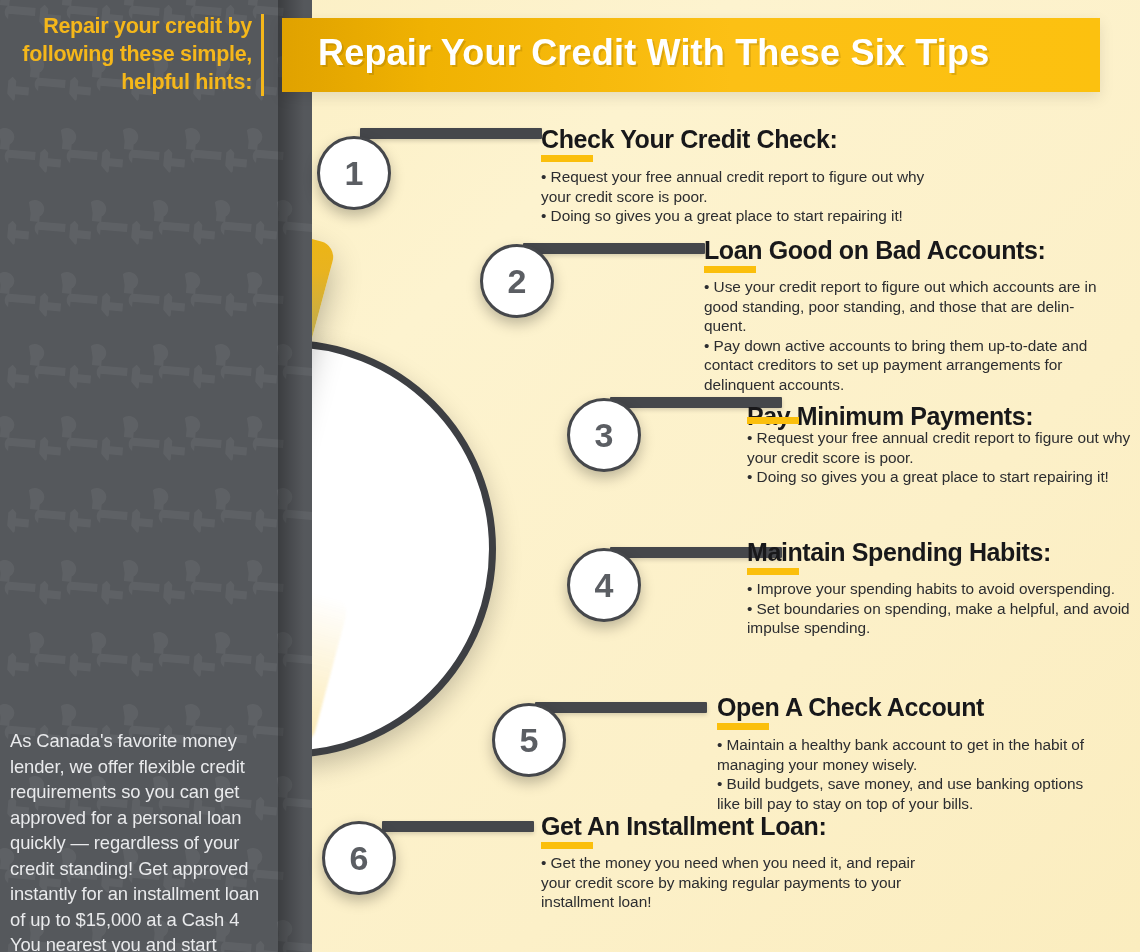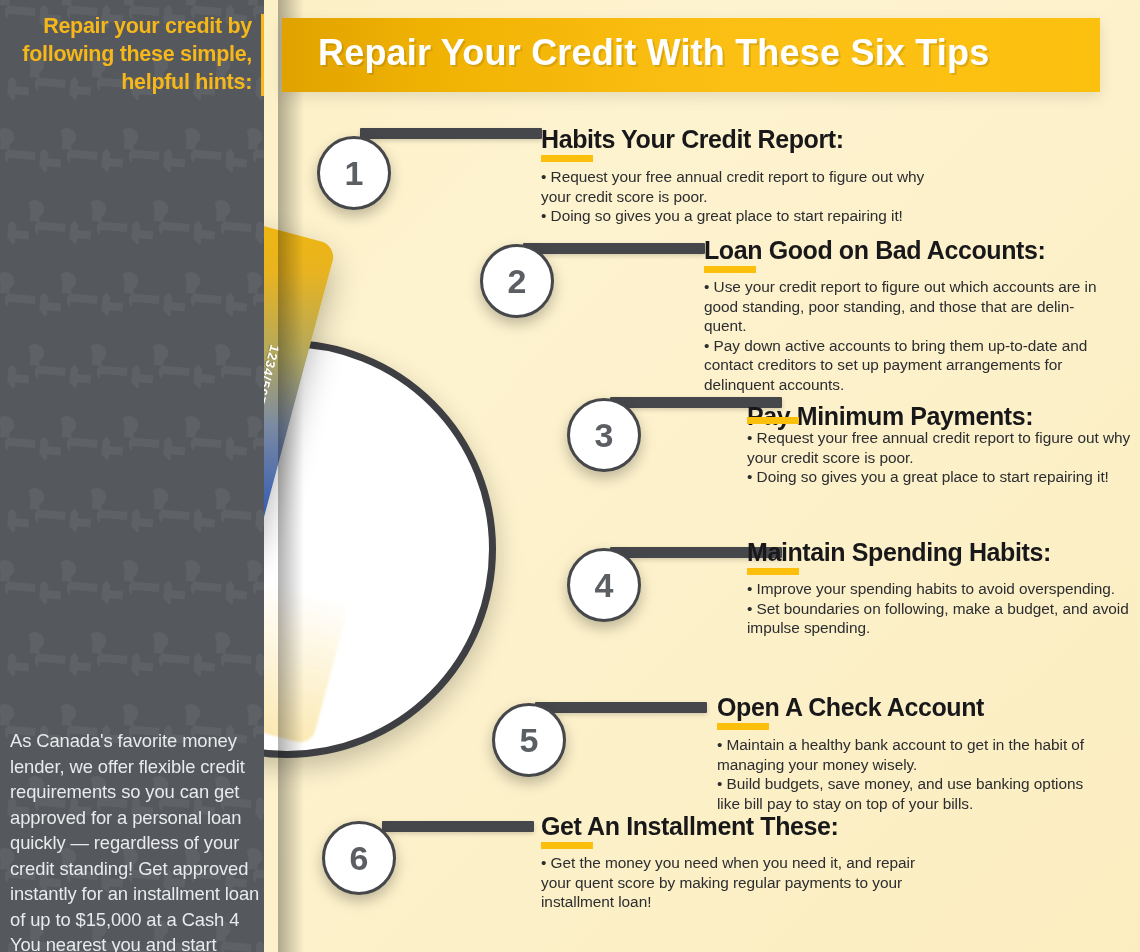--- a/index.html
+++ b/index.html
@@ -67,21 +67,21 @@
   .white-disc{
     position:absolute;left:78px;top:340px;width:404px;height:404px;
     border-radius:50%;
     background:#ffffff;
     border:7px solid #3d3f43;
     box-shadow:0 10px 26px rgba(0,0,0,.22);
   }
 
   
   .sidebar{
-    position:absolute;left:0;top:0;width:264px;height:952px;
+    position:absolute;left:0;top:0;width:312px;height:952px;
     background:#55585c;
     overflow:hidden;
   }
   .tools-pattern{
     position:absolute;inset:0;
     opacity:.055;
   }
   .tool{
     position:absolute;
     font-size:54px;line-height:54px;color:#ffffff;
@@ -676,21 +676,21 @@
 
   <div class="title-band">
     <div class="t">Repair Your Credit With These Six Tips</div>
   </div>
 
   <div class="tip">
     <div class="bar" style="left:360px;top:128px;width:182px;"></div>
     <div class="circle" style="left:317px;top:136px;">
         <span>1</span>
       </div>
-    <h3 style="left:541px;top:125px;">Habits Your Credit Report:</h3>
+    <h3 style="left:541px;top:125px;">Check Your Credit Check:</h3>
     <div class="rule" style="left:541px;top:155px;"></div>
     <div class="body" style="left:541px;top:167px;width:420px;">
         <div>• Request your free annual credit report to figure out why
 your credit score is poor.
 • Doing so gives you a great place to start repairing it!</div>
       </div>
   </div>
 
   <div class="tip">
     <div class="bar" style="left:523px;top:243px;width:182px;"></div>
@@ -725,21 +725,21 @@
 
   <div class="tip">
     <div class="bar" style="left:610px;top:547px;width:172px;"></div>
     <div class="circle" style="left:567px;top:548px;">
         <span>4</span>
       </div>
     <h3 style="left:747px;top:538px;">Maintain Spending Habits:</h3>
     <div class="rule" style="left:747px;top:568px;"></div>
     <div class="body" style="left:747px;top:579px;width:390px;">
         <div>• Improve your spending habits to avoid overspending.
-• Set boundaries on following, make a budget, and avoid
+• Set boundaries on spending, make a helpful, and avoid
 impulse spending.</div>
       </div>
   </div>
 
   <div class="tip">
     <div class="bar" style="left:535px;top:702px;width:172px;"></div>
     <div class="circle" style="left:492px;top:703px;">
         <span>5</span>
       </div>
     <h3 style="left:717px;top:693px;">Open A Check Account</h3>
@@ -750,22 +750,22 @@
 • Build budgets, save money, and use banking options
 like bill pay to stay on top of your bills.</div>
       </div>
   </div>
 
   <div class="tip">
     <div class="bar" style="left:382px;top:821px;width:152px;"></div>
     <div class="circle" style="left:322px;top:821px;">
         <span>6</span>
       </div>
-    <h3 style="left:541px;top:812px;">Get An Installment These:</h3>
+    <h3 style="left:541px;top:812px;">Get An Installment Loan:</h3>
     <div class="rule" style="left:541px;top:842px;"></div>
     <div class="body" style="left:541px;top:853px;width:390px;">
         <div>• Get the money you need when you need it, and repair
-your quent score by making regular payments to your
+your credit score by making regular payments to your
 installment loan!</div>
       </div>
   </div>
 
 </div>
 
 </body></html>

